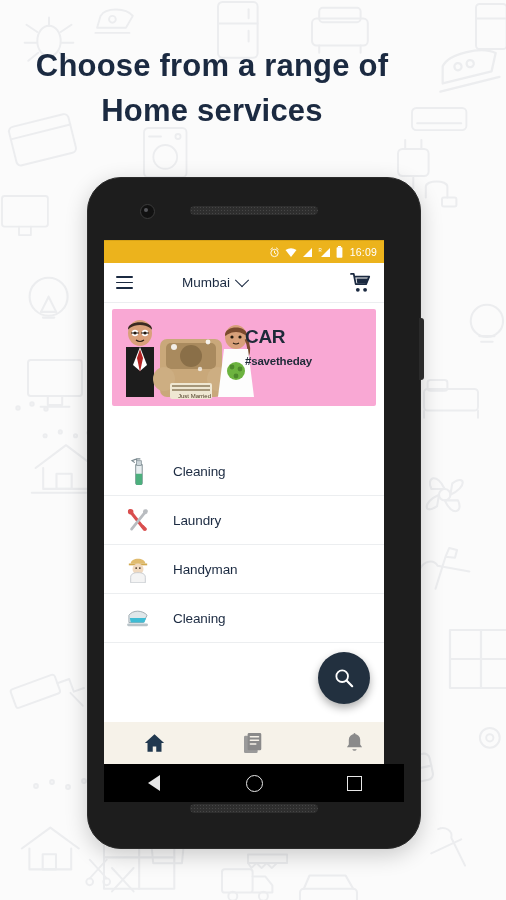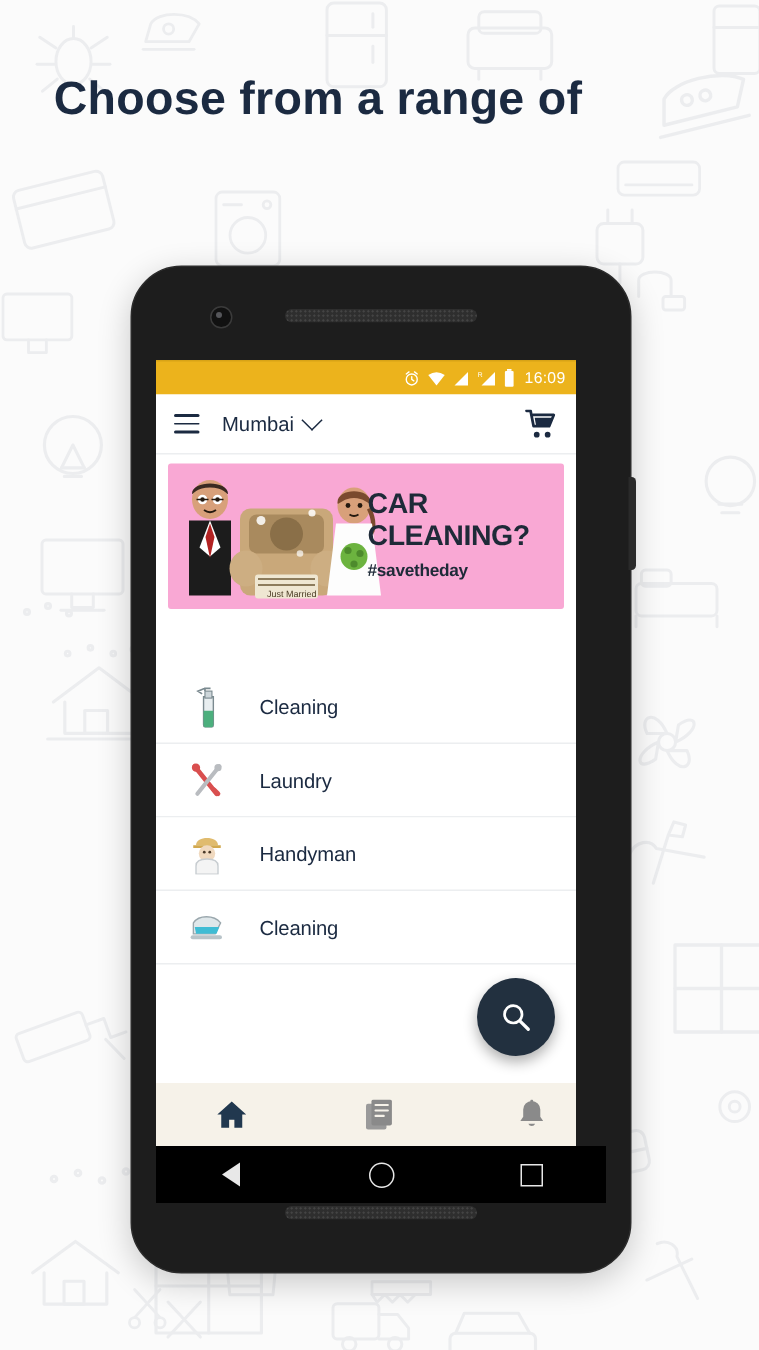--- a/index.html
+++ b/index.html
@@ -64,21 +64,21 @@
     height:22px;background:#ecb31c;display:flex;align-items:center;
     justify-content:flex-end;padding-right:7px;gap:5px;
     border-top:1px solid #d8a316;
   }
   .statusbar .si{display:flex;align-items:center;}
   .clock{color:#fff;font-size:10.5px;font-weight:500;letter-spacing:.2px;margin-left:2px;}
 
   
   .appbar{
     height:39px;background:#fff;display:flex;align-items:center;
-    padding:0 12px;border-bottom:1px solid #eceef0;
+    padding:0 12px;border-bottom:1px solid #eceef0;gap:34px;
   }
   .hamburger{width:17px;height:13px;display:flex;flex-direction:column;justify-content:space-between;cursor:pointer;}
   .hamburger i{display:block;height:1.9px;background:#1b2a41;border-radius:1px;}
   .city{
     margin-left:15px;color:#1b2a41;font-size:13.5px;font-weight:400;
     display:flex;align-items:center;gap:7px;cursor:pointer;
   }
   .chev{width:9px;height:9px;border-right:1.7px solid #1b2a41;border-bottom:1.7px solid #1b2a41;
         transform:rotate(45deg) translate(-2px,-2px);}
   .cart{margin-left:auto;cursor:pointer;display:flex;}
@@ -354,20 +354,21 @@
       <g transform="translate(248,846) scale(.85)">
           <path d="M0 20 L46 20 L46 10 L0 10 Z"></path>
           <path d="M0 20 L4 26 L10 20 L16 26 L22 20 L28 26 L34 20"></path>
         </g>
     </g>
   </svg>
 </div>
 
 <div class="headline">
   <span>Choose from a range of</span>
+  <span class="l2">Home services</span>
 </div>
 
 <div class="phone">
 
   <div class="phone-side-btn"></div>
 
   <div class="phone-top">
     <div class="cam"></div>
     <div class="speaker"></div>
   </div>
@@ -470,21 +471,20 @@
           <path d="M112 40h24l6 48h-36z" fill="#fdfdfd"></path>
           <circle cx="124" cy="62" r="9" fill="#6cb33f"></circle>
           <circle cx="120" cy="58" r="2.4" fill="#4d8a2c"></circle>
             <circle cx="128" cy="60" r="2.4" fill="#4d8a2c"></circle>
           <circle cx="124" cy="67" r="2.4" fill="#4d8a2c"></circle>
         </g>
       </svg>
       <div class="banner-text">
         <div class="banner-title">
           <div>CAR</div>
-          <div>CLEANING?</div>
         </div>
         <div class="banner-tag">#savetheday</div>
       </div>
     </div>
 
     <div class="svc-list">
 
       <div class="svc-row">
         <span class="svc-ico">
           <svg width="17" height="28" viewBox="0 0 18 30">

